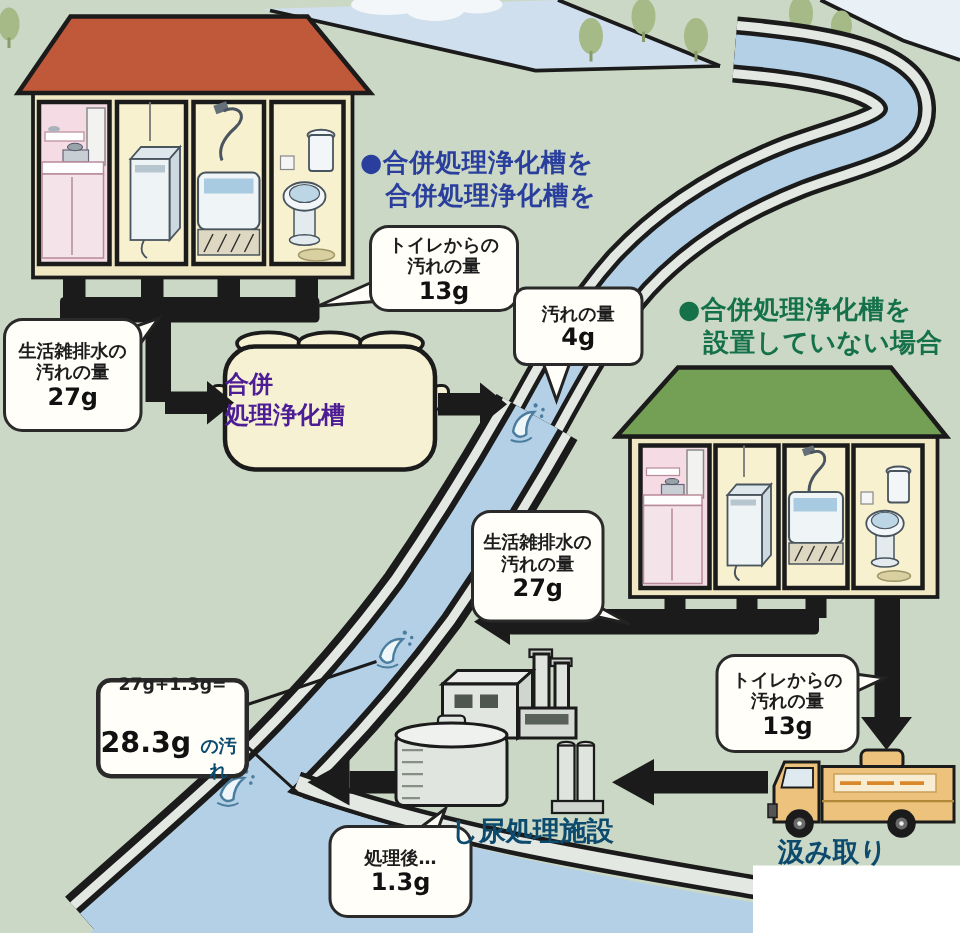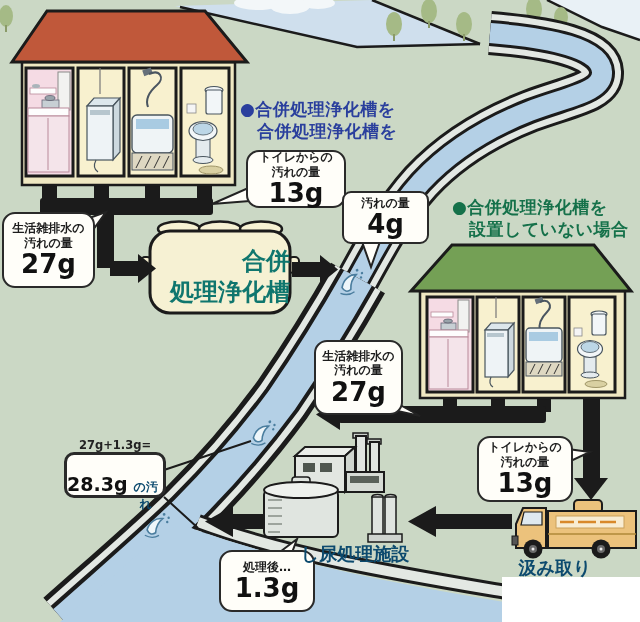--- a/index.html
+++ b/index.html
@@ -9,29 +9,29 @@
   }
   .art{position:absolute;left:0;top:0;}
   .case{position:absolute;font-weight:bold;font-size:17px;line-height:1.3;letter-spacing:0.5px;white-space:nowrap;}
   .case .l2{padding-left:17px;}
   .bubble{
     position:absolute;background:#fffef9;border:2.5px solid #2a2a2a;border-radius:13px;
     box-sizing:border-box;display:flex;flex-direction:column;align-items:center;justify-content:center;
     text-align:center;z-index:3;
   }
   .bubble .s{font-size:12px;font-weight:bold;color:#1d1d1d;line-height:1.2;white-space:nowrap;}
-  .bubble .v{font-size:26px;font-weight:bold;color:#111;line-height:1.1;}
+  .bubble .v{font-size:16px;font-weight:bold;color:#111;line-height:1.1;}
   .red{color:#cf1f2f;}
   .bubble .f{font-size:11.5px;font-weight:bold;color:#222;line-height:1.4;white-space:nowrap;}
   .bubble .sfx{font-size:12px;font-weight:bold;color:#0c4a6e;}
   .vline{display:flex;align-items:baseline;gap:1px;margin-top:20px;}
   .sum .v{font-size:19px;}
   .tanklabel{
-    position:absolute;left:150px;top:246px;width:140px;text-align:right;
-    color:#0f766e;font-weight:bold;font-size:24px;line-height:1.3;z-index:3;white-space:nowrap;
+    position:absolute;left:150px;top:246px;width:140px;text-align:left;
+    color:#4c1d95;font-weight:bold;font-size:16px;line-height:1.3;z-index:3;white-space:nowrap;
   }
   .artlabel{position:absolute;font-weight:bold;font-size:18px;color:#0c4a6e;text-align:center;z-index:3;white-space:nowrap;}
 </style>
 </head>
 <body>
 
 <div class="scene">
 
 <svg class="art" width="640" height="622" viewBox="0 0 640 622">
 
@@ -346,21 +346,21 @@
   <span class="s">汚れの量</span>
   <span class="v">27g</span>
 </div>
 
 <div class="bubble" style="left:477px;top:436px;width:96px;height:66px;">
   <span class="s">トイレからの</span>
   <span class="s">汚れの量</span>
   <span class="v">13g</span>
 </div>
 
-<div class="bubble sum" style="left:64px;top:452px;width:102px;height:46px;border-radius:10px;border-width:3px;">
+<div class="bubble sum" style="left:64px;top:452px;width:102px;height:67px;border-radius:10px;border-width:3px;">
   <span class="f">27g+1.3g=</span>
   <span class="vline">
     <span class="v red">28.3g</span>
         <span class="sfx">の汚れ</span>
   </span>
 </div>
 
 <div class="bubble" style="left:219px;top:550px;width:96px;height:62px;">
   <span class="s">処理後…</span>
   <span class="v">1.3g</span>

